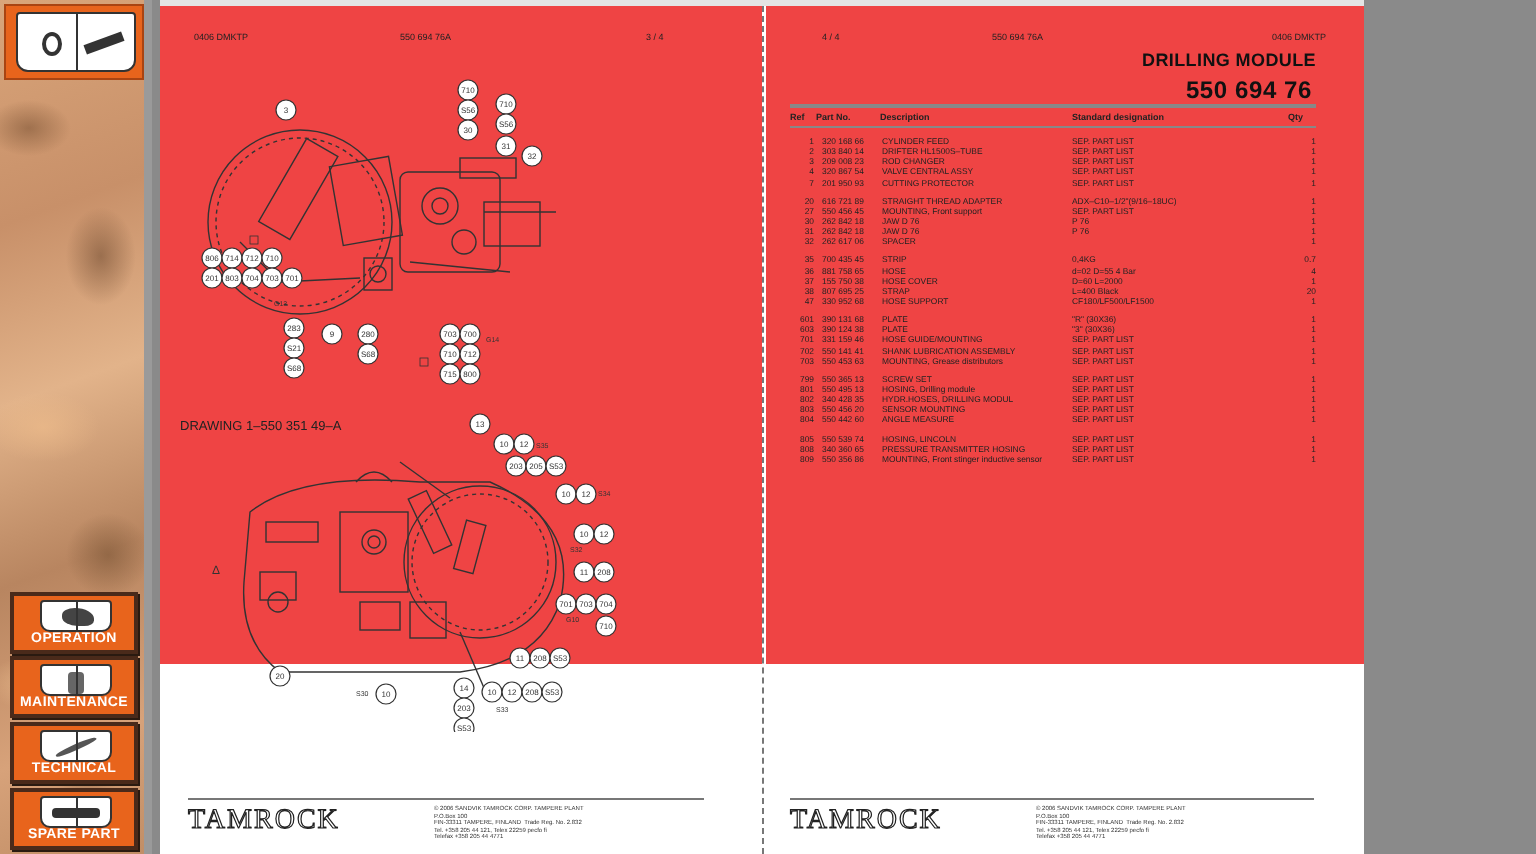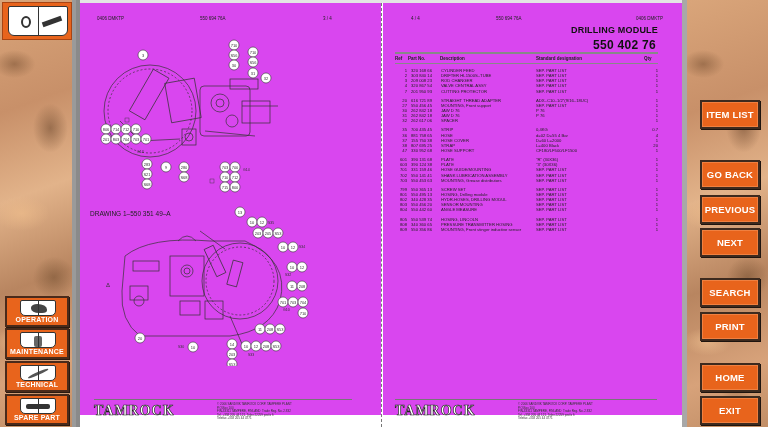--- a/index.html
+++ b/index.html
@@ -32,21 +32,21 @@
   .manual-btn .icon-glyph { position: absolute; left: 10px; top: 3px; width: 16px; height: 9px; background: #444; border-radius: 40% 60% 30% 50%; }
   .manual-btn .lbl { position: absolute; left: 0; right: 0; bottom: 2px; text-align: center; color: #fff; font-weight: bold; font-size: 7px; letter-spacing: .2px; }
 
   
   .sidebar-right { position: absolute; left: 682px; top: 0; width: 86px; height: 427px; border-left: 5px solid #a8a8a8; }
   .nav-btn { position: absolute; left: 13px; width: 60px; height: 29px; background: #e8641c; border: 2px solid #3d2a1e; box-shadow: 1px 1px 0 #1e140e, inset 0 0 0 1px #f08040; color: #fff; font-weight: bold; font-size: 9.5px; display: flex; align-items: center; justify-content: center; cursor: pointer; letter-spacing: .2px; }
 
   
   .doc-area { position: absolute; left: 80px; top: 0; width: 602px; height: 427px; background: #ffffff; }
   .doc-topline { position: absolute; left: 0; top: 0; width: 100%; height: 3px; background: #e4e4e4; }
-  .page { position: absolute; top: 3px; height: 412px; background: #d946ef; }
+  .page { position: absolute; top: 3px; height: 329px; background: #ef4444; }
   .page-left { left: 0; width: 301px; }
   .page-right { left: 303px; width: 299px; }
   .page-divider { position: absolute; left: 301px; top: 3px; height: 424px; border-left: 1px dashed #777; }
 
   .hdr { position: absolute; top: 13px; font-size: 4.5px; color: #222; }
 
   
   .title { position: absolute; right: 24px; top: 22px; font-size: 9px; font-weight: bold; color: #111; letter-spacing: .2px; }
   .subtitle { position: absolute; right: 26px; top: 35px; font-size: 12px; font-weight: bold; color: #111; letter-spacing: .3px; }
   .rule { position: absolute; left: 12px; right: 24px; height: 1px; background: #888; }
@@ -56,21 +56,21 @@
   .row.gap { margin-top: 4px; }
   .row span { position: absolute; top: 0; }
   .c-ref { left: 0; width: 12px; text-align: right; }
   .c-part { left: 16px; }
   .c-desc { left: 46px; }
   .c-std { left: 141px; }
   .c-qty { left: 245px; width: 18px; text-align: right; }
 
   
   .footer-rule { position: absolute; top: 396px; height: 1px; background: #777; }
-  .tamrock { position: absolute; top: 400px; font-family: "Liberation Serif", serif; font-size: 14px; font-weight: bold; letter-spacing: 1px; color: #fff; -webkit-text-stroke: .6px #222; text-shadow: 0 0 0 #222; }
+  .tamrock { position: absolute; top: 400px; font-family: "Liberation Serif", serif; font-size: 14px; font-weight: normal; letter-spacing: 1px; color: #fff; -webkit-text-stroke: .6px #222; text-shadow: 0 0 0 #222; }
   .addr { position: absolute; top: 400px; font-size: 3px; line-height: 3.6px; color: #333; white-space: pre; }
 
   
   .drawing-label { position: absolute; left: 10px; top: 207px; font-size: 6.5px; color: #222; }
   svg.drw { position: absolute; }
 
   .watermark { position: absolute; left: 268px; top: 197px; font-size: 25px; font-weight: bold; color: #d8a020; letter-spacing: -.3px; opacity: .95; pointer-events: none; }
 </style>
 </head>
 <body>
@@ -305,21 +305,21 @@
     </div>
 
     <div class="page-divider"></div>
 
     <div class="page page-right">
       <div class="hdr" style="left:28px">4 / 4</div>
       <div class="hdr" style="left:113px">550 694 76A</div>
       <div class="hdr" style="left:253px">0406 DMKTP</div>
 
       <div class="title">DRILLING MODULE</div>
-      <div class="subtitle">550 402 76</div>
+      <div class="subtitle">550 694 76</div>
 
       <div class="rule" style="top:49px;height:1.5px"></div>
       <div class="th" style="left:12px">Ref</div>
       <div class="th" style="left:25px">Part No.</div>
       <div class="th" style="left:57px">Description</div>
       <div class="th" style="left:153px">Standard designation</div>
       <div class="th" style="left:261px">Qty</div>
       <div class="rule" style="top:60px;height:1px"></div>
 
       <div class="tbl" id="parts-table">
@@ -525,23 +525,13 @@
       <div class="tamrock" style="left:12px">TAMROCK</div>
       <div class="addr" style="left:135px">© 2006 SANDVIK TAMROCK CORP. TAMPERE PLANT
 P.O.Box 100
 FIN-33311 TAMPERE, FINLAND  Trade Reg. No. 2.832
 Tel. +358 205 44 121, Telex 22259 pecfo fi
 Telefax +358 205 44 4771</div>
     </div>
 
   </div>
 
-  <div class="sidebar-right rock">
-    <div class="nav-btn" style="top:100px">ITEM LIST</div>
-    <div class="nav-btn" style="top:160px">GO BACK</div>
-    <div class="nav-btn" style="top:195px">PREVIOUS</div>
-    <div class="nav-btn" style="top:228px">NEXT</div>
-    <div class="nav-btn" style="top:278px">SEARCH</div>
-    <div class="nav-btn" style="top:312px">PRINT</div>
-    <div class="nav-btn" style="top:363px">HOME</div>
-    <div class="nav-btn" style="top:396px">EXIT</div>
-  </div>
 </div>
 
 </body></html>

